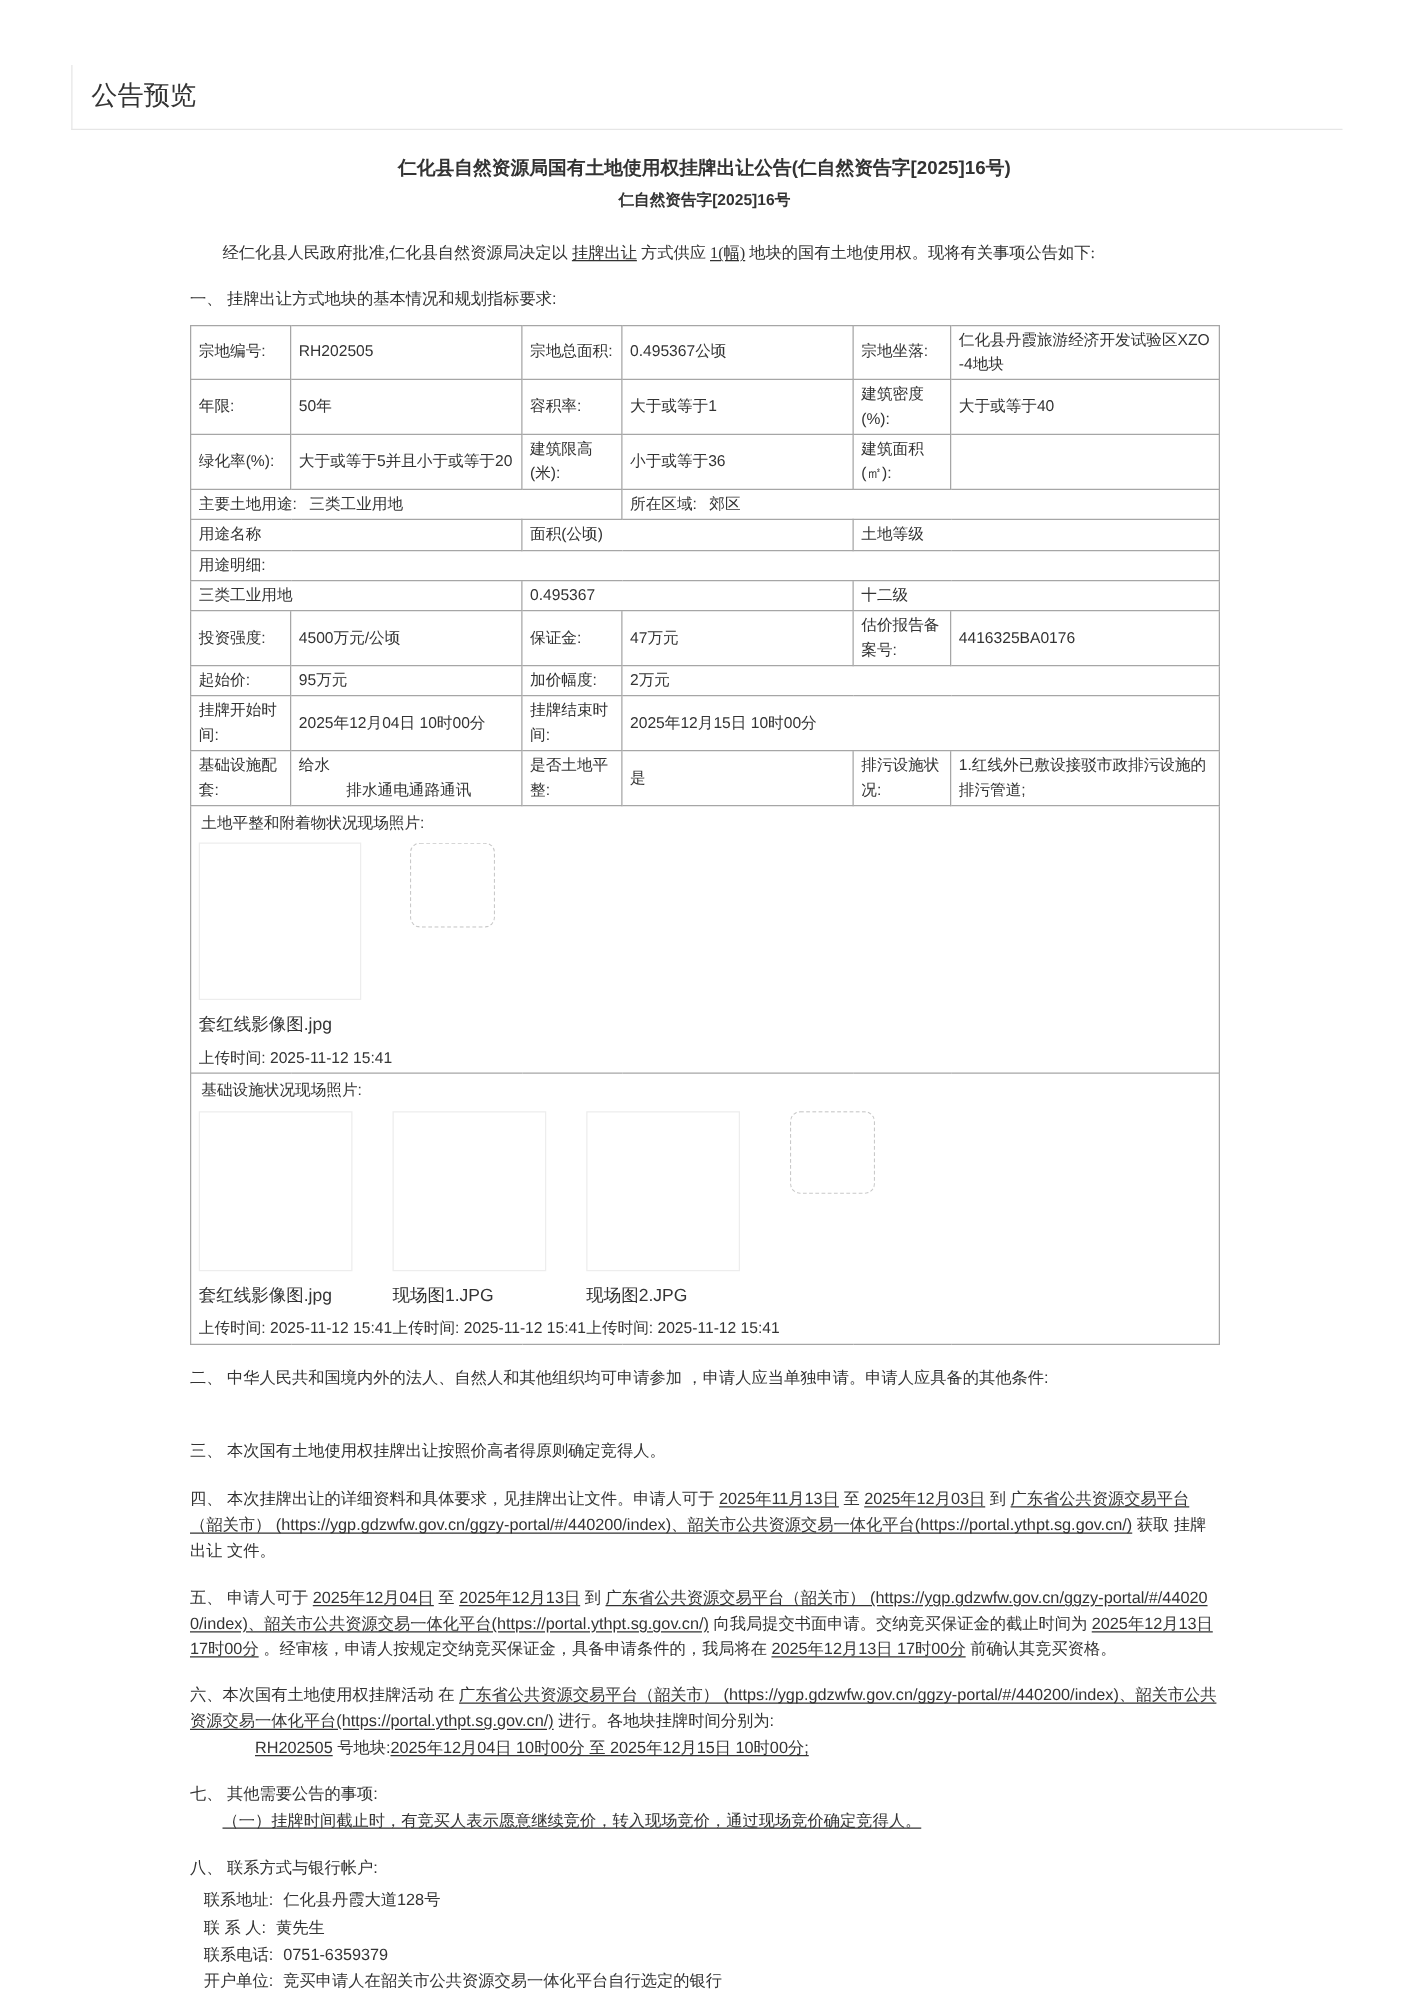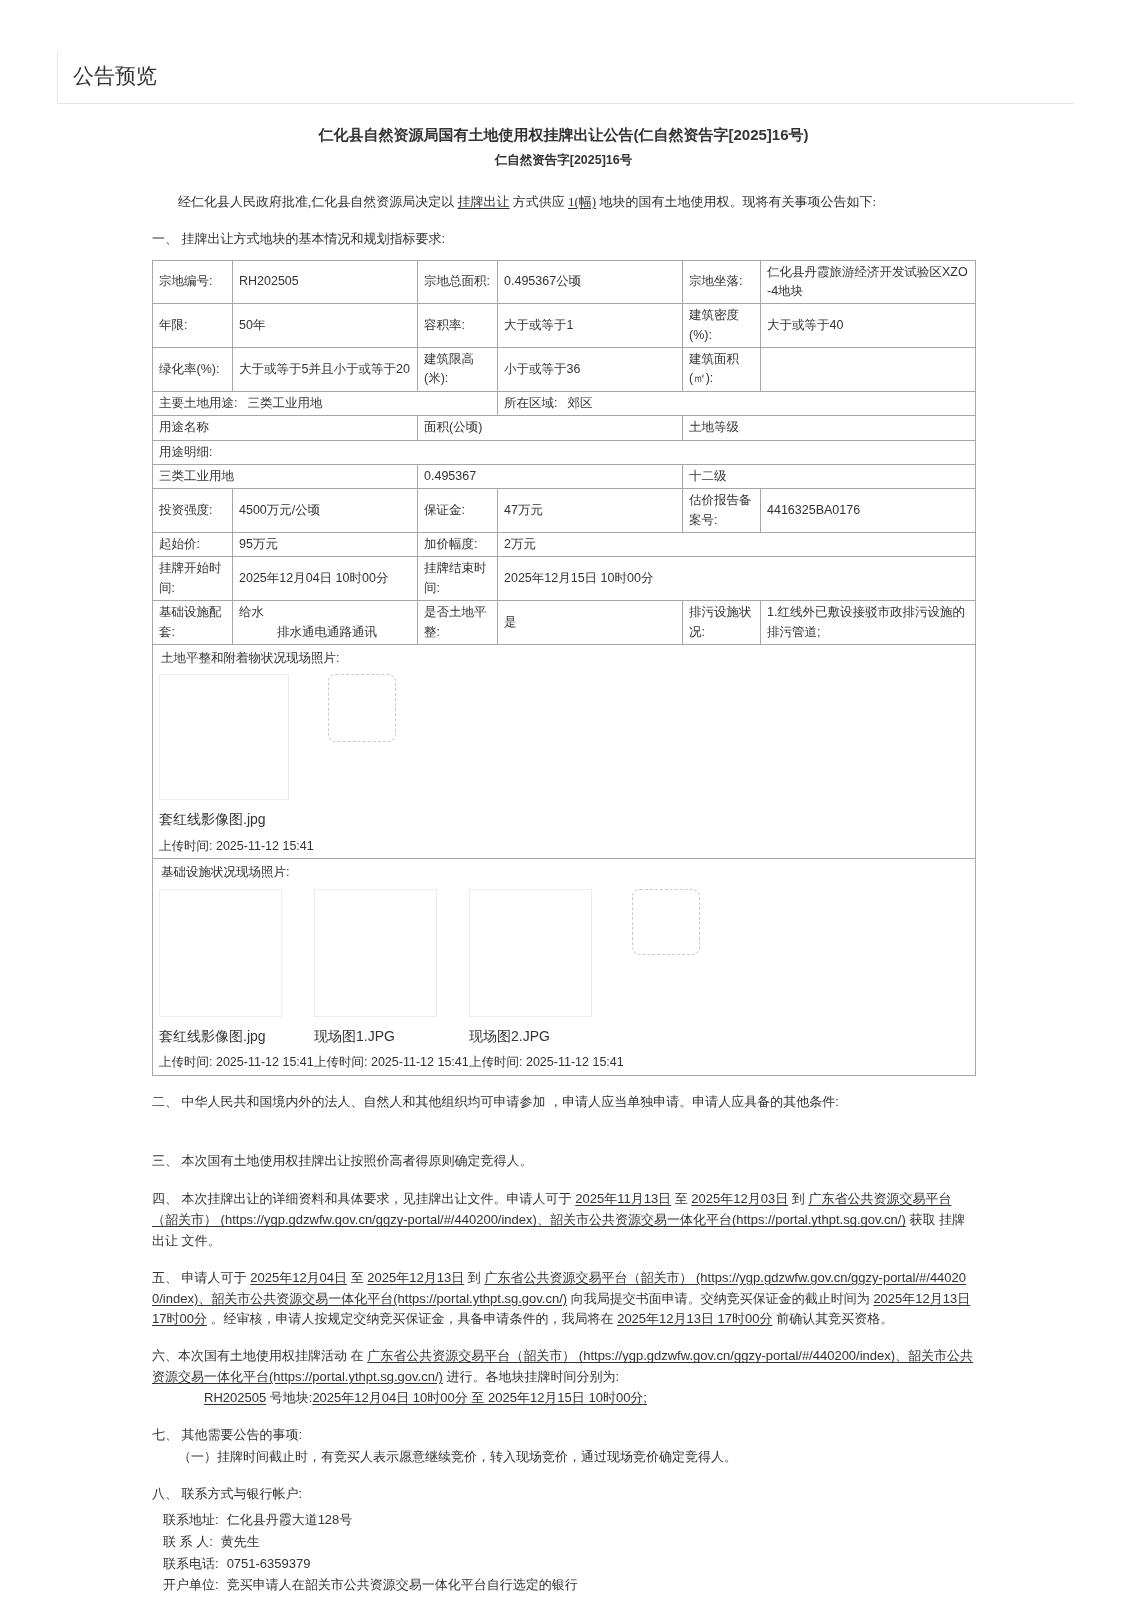--- a/index.html
+++ b/index.html
@@ -42,21 +42,21 @@
   }
   .photo-item { width:155px; flex:0 0 auto; }
   .photo-filename { margin-top:9px; font-size:14px; }
   .photo-upload { margin-top:6px; font-size:12.5px; }
 
   
   .sec { margin:16px 0; word-break:break-all; }
   .sec-2 { margin-bottom:38px; }
   .sec-3 { margin-bottom:18px; }
   .sec-item-indent { padding-left:52px; margin:0 0 16px 0; word-break:break-all; }
-  .sec-item-small { padding-left:26px; margin:2px 0 16px 0; }
+  .sec-item-small { padding-left:26px; margin:2px 0 16px 0;text-decoration:underline; }
   .contact-block { padding-left:11px; margin-top:4px; }
   .contact-line { line-height:1.68; }
   .contact-line .c-label { margin-right:8px; }
 </style>
 </head>
 <body>
 
 <div class="preview-header">
   <span>公告预览</span>
 </div>

